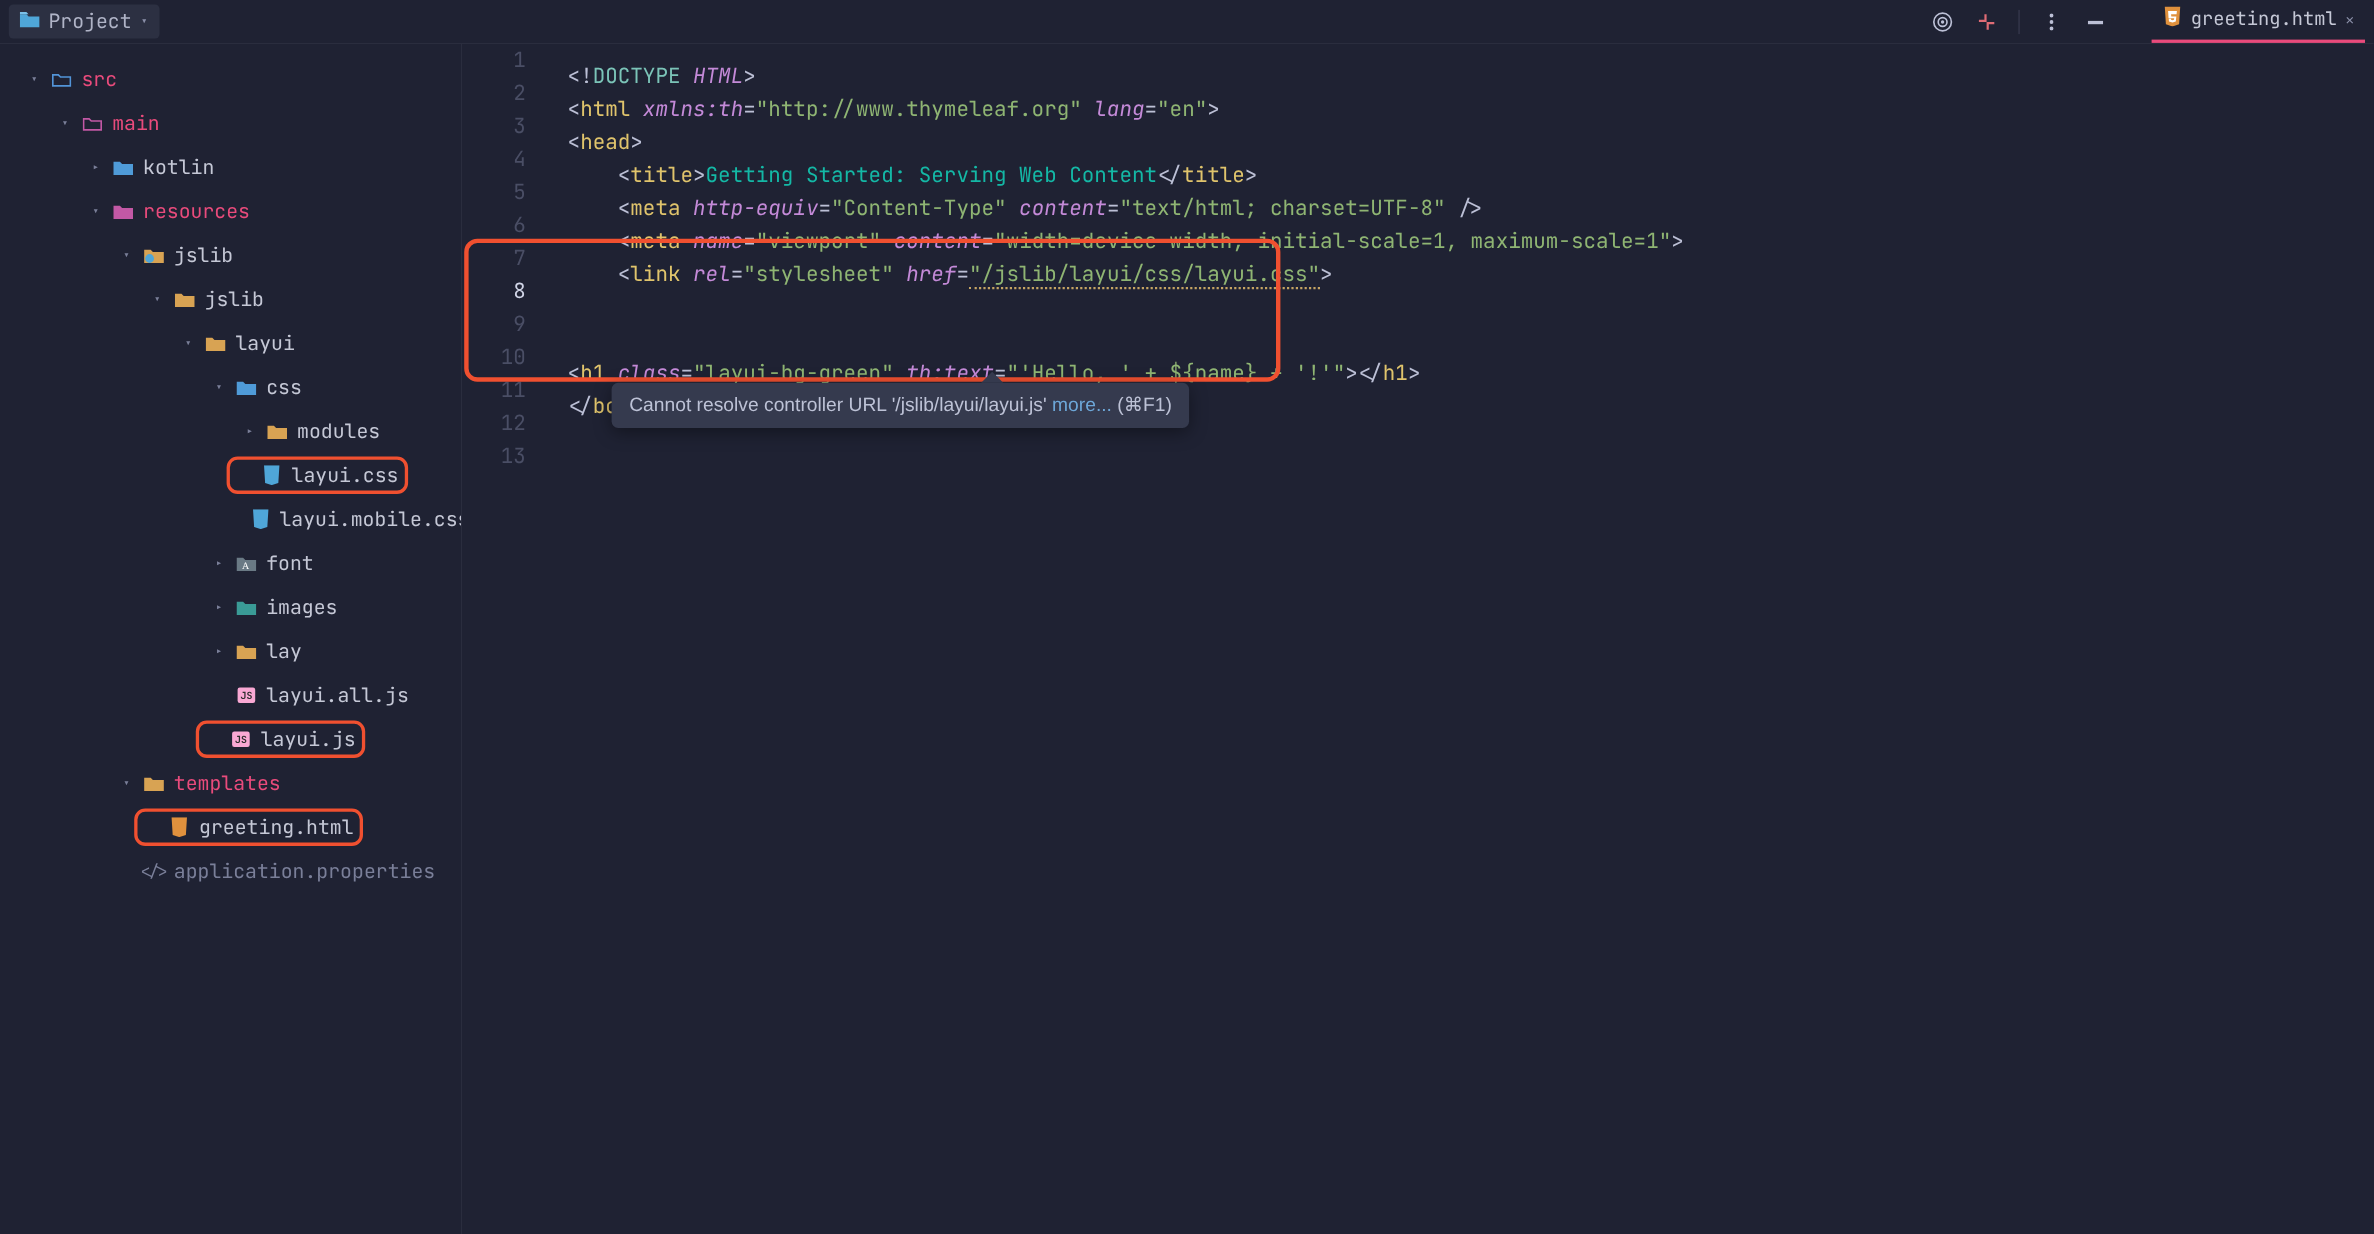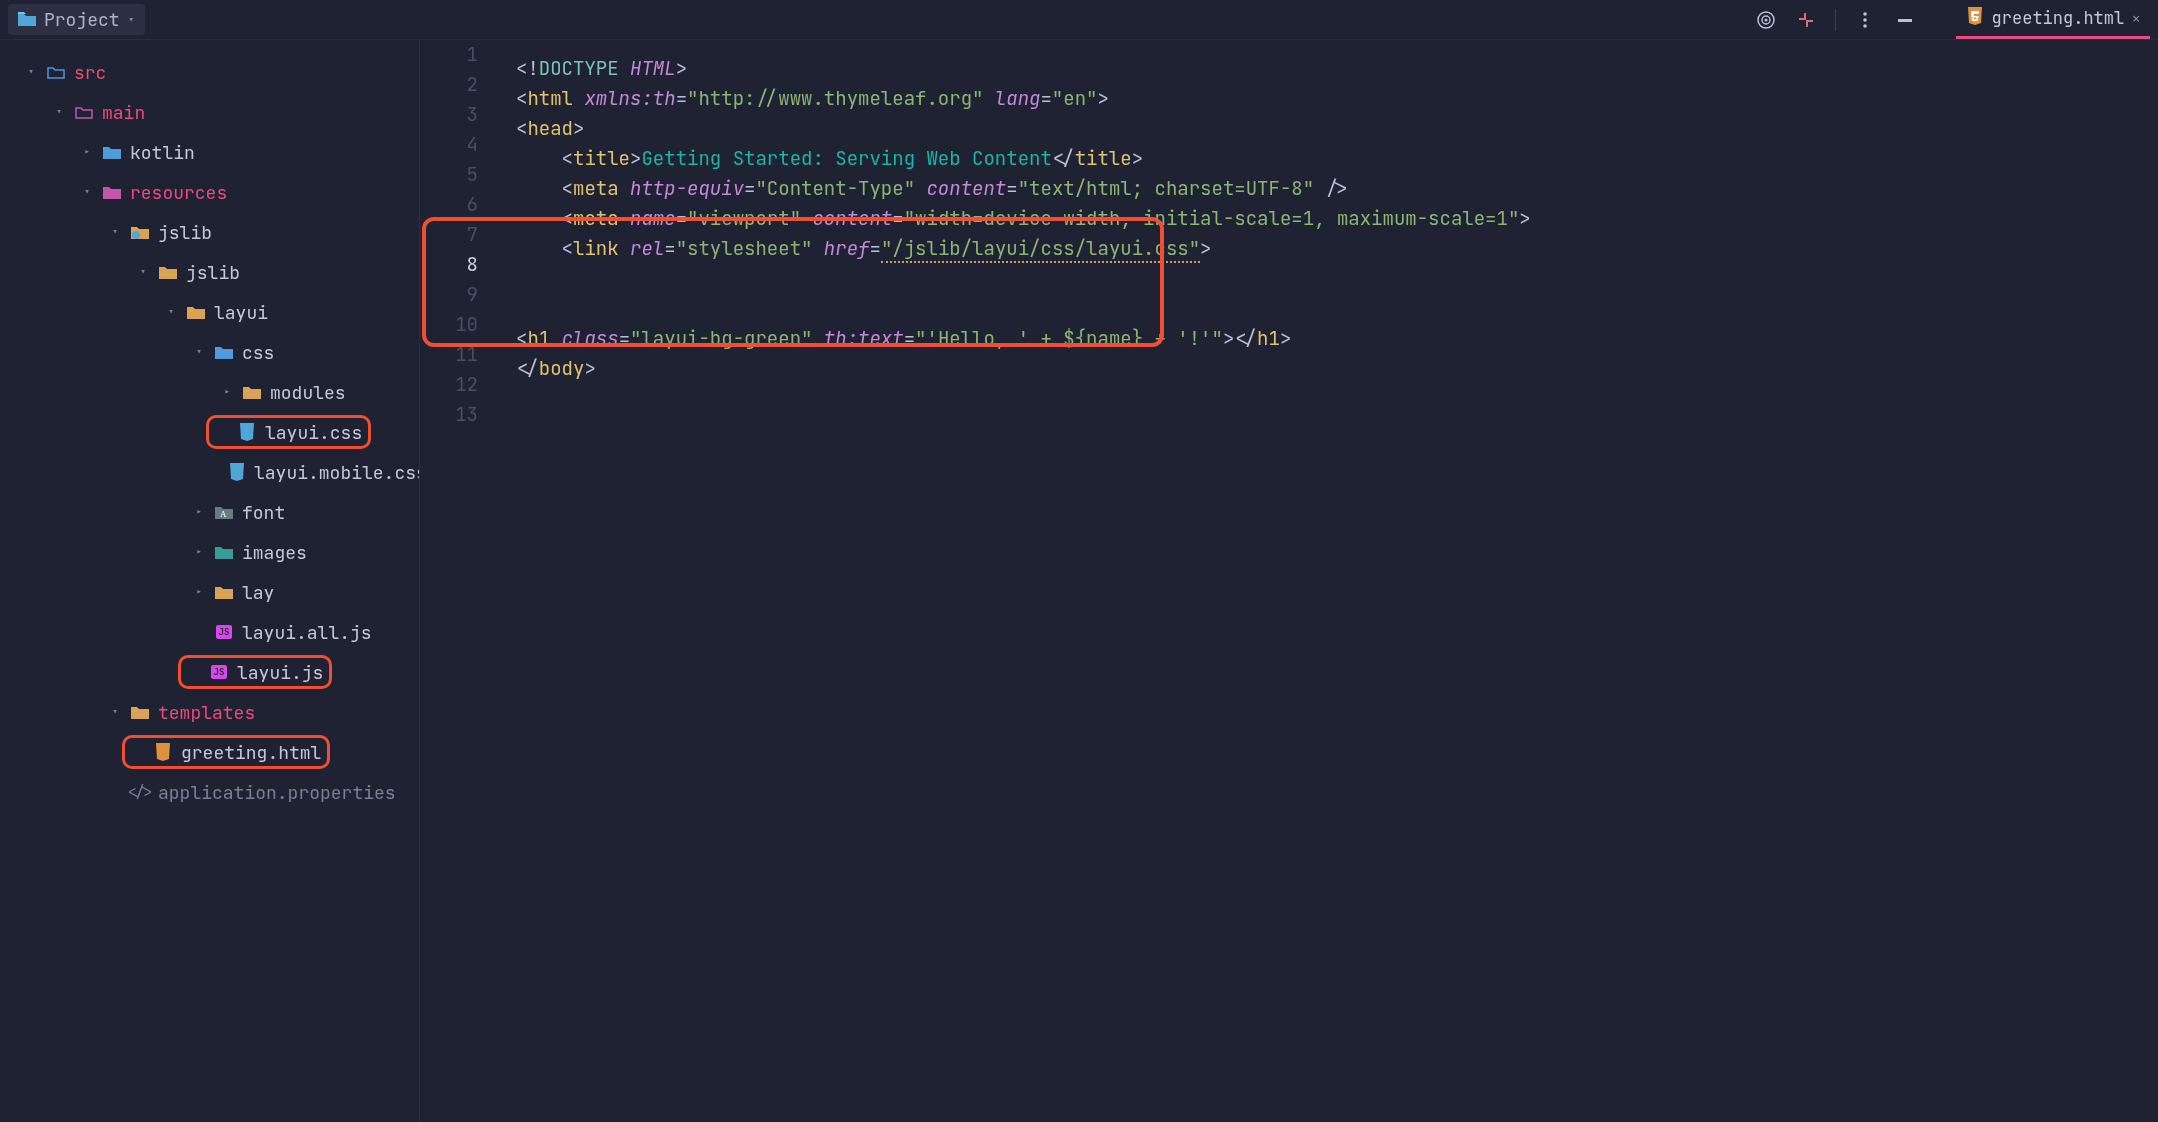--- a/index.html
+++ b/index.html
@@ -113,21 +113,21 @@
     font-size: 15px;
   }
   .fname { color: #c5c8d6; }
   .fname.pink { color: #e94b7c; }
   .fname.dim { color: #7a7f99; }
   .folder-blue { color: #5294d8; }
   .folder-pink { color: #c258a5; }
   .folder-orange { color: #d8a353; }
   .folder-teal { color: #3a9b96; }
   .folder-bluefill { color: #4f9bd8; }
-  .file-js { background: #d946ef; color: #2d2d2d; font-size: 9px; padding: 1px 3px; border-radius: 2px; font-weight: bold;}
+  .file-js { background: #f9a8d4; color: #2d2d2d; font-size: 9px; padding: 1px 3px; border-radius: 2px; font-weight: bold;}
   .file-css { color: #4fa6d8; }
   .file-html { color: #e0913d; }
   .file-globe { color: #4fa6d8; }
   .file-xml { color: #7a7f99; }
   .red-box {
     border: 3px solid #f05030;
     border-radius: 10px;
     padding: 0 6px;
     margin-right: 6px;
   }
@@ -461,17 +461,20 @@
       <div class="code-line"><span class="punct">&lt;</span><span class="tag">head</span><span class="punct">&gt;</span></div>
       <div class="code-line">    <span class="punct">&lt;</span><span class="tag">title</span><span class="punct">&gt;</span><span class="text">Getting Started: Serving Web Content</span><span class="punct">&lt;/</span><span class="tag">title</span><span class="punct">&gt;</span></div>
       <div class="code-line">    <span class="punct">&lt;</span><span class="tag">meta</span> <span class="attr">http-equiv</span><span class="punct">=</span><span class="str">"Content-Type"</span> <span class="attr">content</span><span class="punct">=</span><span class="str">"text/html; charset=UTF-8"</span> <span class="punct">/&gt;</span></div>
       <div class="code-line">    <span class="punct">&lt;</span><span class="tag">meta</span> <span class="attr">name</span><span class="punct">=</span><span class="str">"viewport"</span> <span class="attr">content</span><span class="punct">=</span><span class="str">"width=device-width, initial-scale=1, maximum-scale=1"</span><span class="punct">&gt;</span></div>
       <div class="code-line">    <span class="punct">&lt;</span><span class="tag">link</span> <span class="attr">rel</span><span class="punct">=</span><span class="str">"stylesheet"</span> <span class="attr">href</span><span class="punct">=</span><span class="str warn-underline">"/jslib/layui/css/layui.css"</span><span class="punct">&gt;</span></div>
       <div class="code-line" style="color:#4a4e65;"></div>
       <div class="code-line" style="color:#4a4e65;"></div>
       <div class="code-line"><span class="punct">&lt;</span><span class="tag">h1</span> <span class="attr">class</span><span class="punct">=</span><span class="str">"layui-bg-green"</span> <span class="attr">th:text</span><span class="punct">=</span><span class="str">"'Hello, ' + ${name} + '!'"</span><span class="punct">&gt;&lt;/</span><span class="tag">h1</span><span class="punct">&gt;</span></div>
       <div class="code-line"><span class="punct">&lt;/</span><span class="tag">body</span><span class="punct">&gt;</span></div>
 
+      <div class="tooltip">
+        <span>Cannot resolve controller URL '/jslib/layui/layui.js' </span><span class="link">more... </span><span>(⌘F1)</span>
+      </div>
     </div>
   </div>
 </div>
 
 <div class="big-red-box box1"></div>
 
 </body></html>

